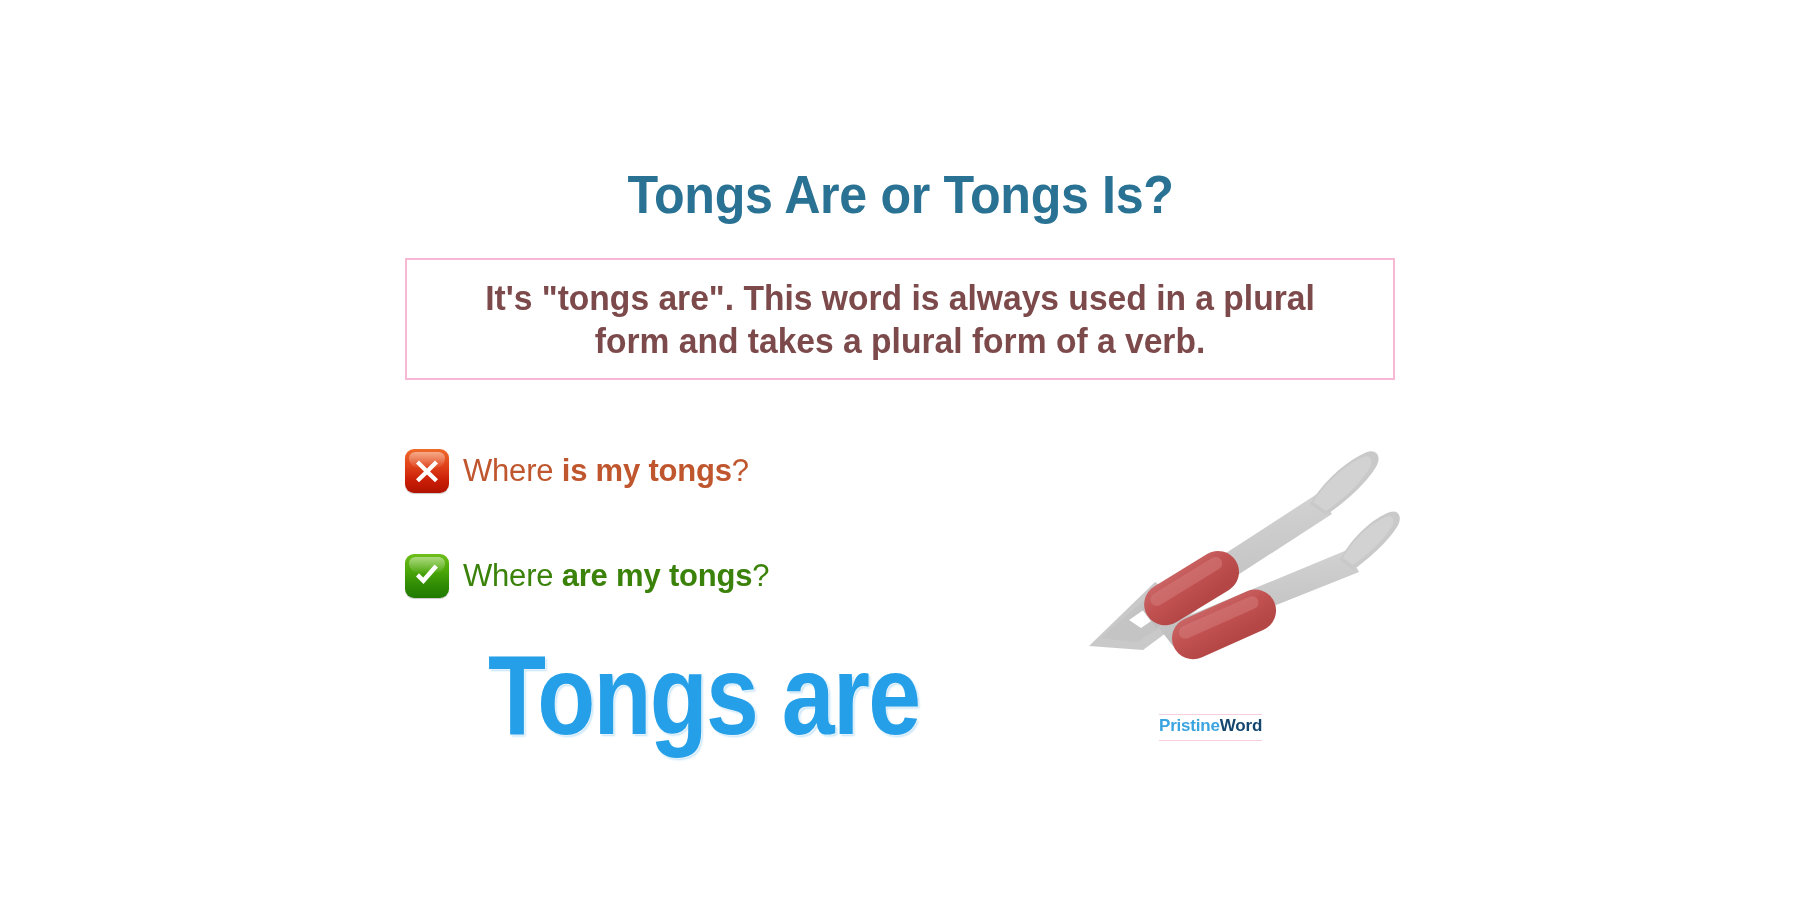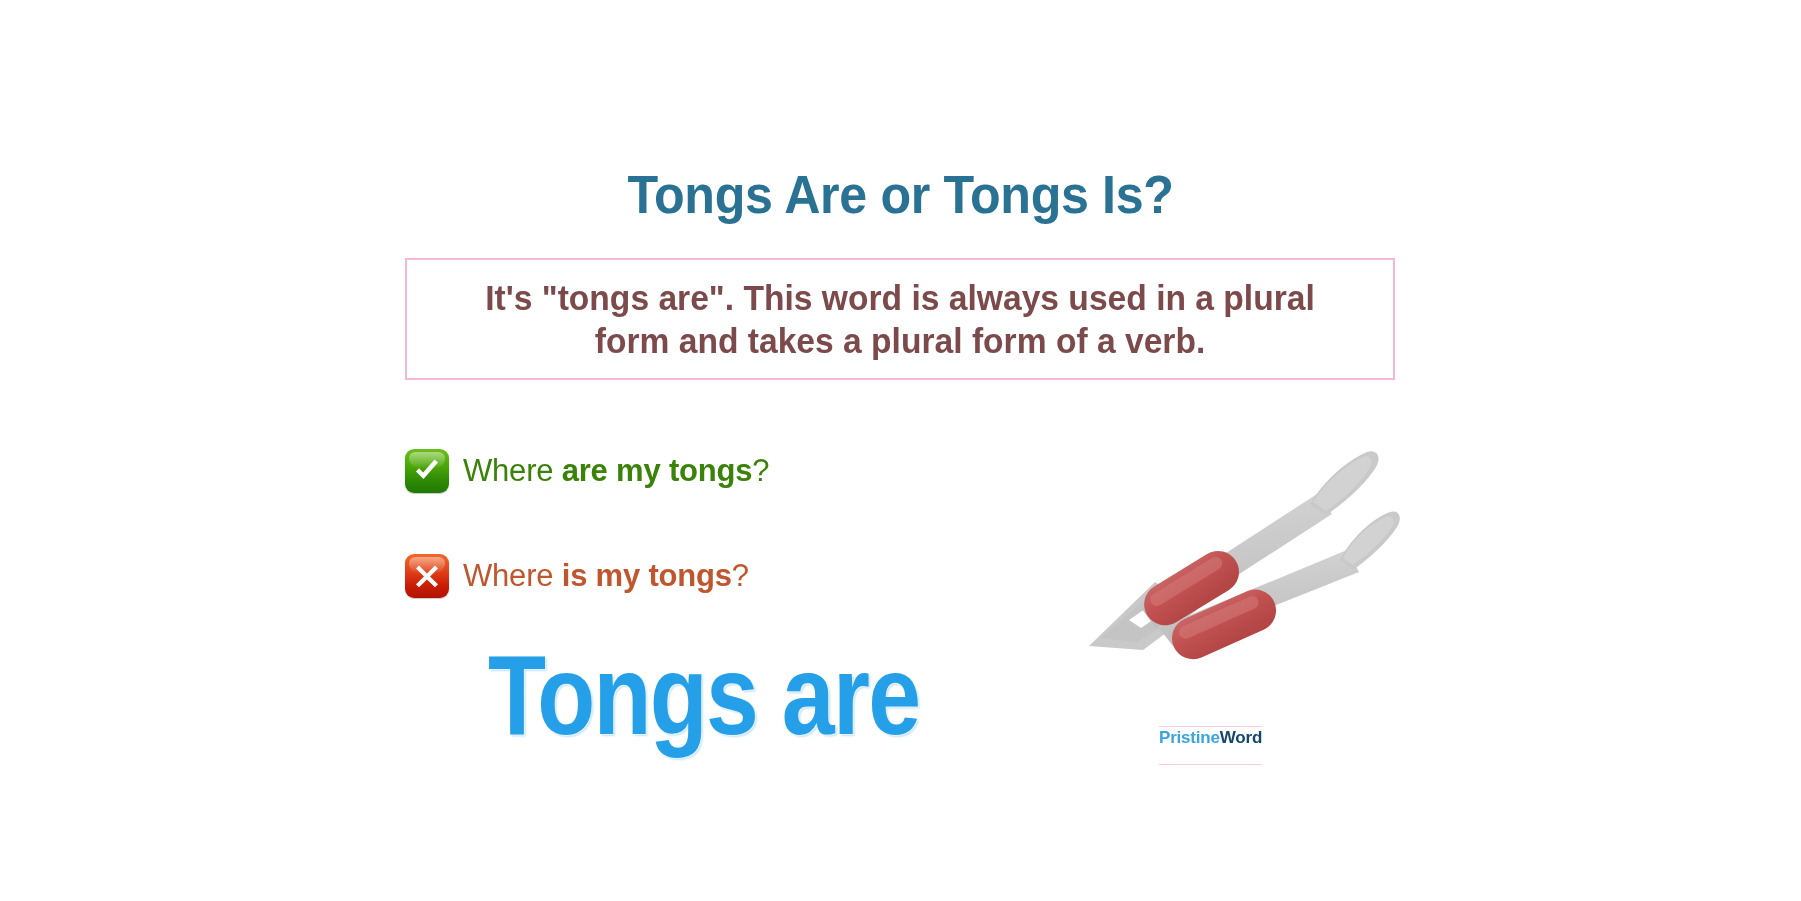--- a/index.html
+++ b/index.html
@@ -147,56 +147,55 @@
   
   .logo {
     position: absolute;
     left: 1159px;
     top: 714px;
     font-size: 17px;
     font-weight: bold;
     letter-spacing: -0.2px;
     border-top: 1px solid #f7cede;
     border-bottom: 1px solid #f7cede;
-    padding: 1px 0 16px 0;
-    white-space: nowrap;
-    margin-top: 12px;
+    padding: 1px 0 4px 0;
+    white-space: nowrap;
   }
   .logo .logo-a { color: #3aa4e0; }
   .logo .logo-b { color: #15466e; }
 </style>
 </head>
 <body>
 
 <div class="page">
 
   <h1 class="title">Tongs Are or Tongs Is?</h1>
 
   <div class="answer-box">
     <div class="answer-text">It's "tongs are". This word is always used in a plural form and takes a plural form of a verb.</div>
   </div>
 
   <div class="examples">
+
+    <div class="example-row example-wrong">
+      <span class="badge badge-cross">
+        <svg width="44" height="44" viewBox="0 0 44 44" aria-hidden="true">
+          <path d="M14 11.5 L22 19.5 L30 11.5 L33 14.5 L25 22.4 L33 30.3 L30 33.3 L22 25.4 L14 33.3 L11 30.3 L19 22.4 L11 14.5 Z" fill="#ffffff"></path>
+        </svg>
+      </span>
+      <span class="example-text"><span>Where </span><b>is my tongs</b><span>?</span></span>
+    </div>
 
     <div class="example-row example-correct">
       <span class="badge badge-check">
         <svg width="44" height="44" viewBox="0 0 44 44" aria-hidden="true">
           <path d="M11 22.5 L18.5 30 L33 13.5 L29.5 10.5 L18.2 23.4 L14 19.2 Z" fill="#ffffff"></path>
         </svg>
       </span>
       <span class="example-text"><span>Where </span><b>are my tongs</b><span>?</span></span>
-    </div>
-
-    <div class="example-row example-wrong">
-      <span class="badge badge-cross">
-        <svg width="44" height="44" viewBox="0 0 44 44" aria-hidden="true">
-          <path d="M14 11.5 L22 19.5 L30 11.5 L33 14.5 L25 22.4 L33 30.3 L30 33.3 L22 25.4 L14 33.3 L11 30.3 L19 22.4 L11 14.5 Z" fill="#ffffff"></path>
-        </svg>
-      </span>
-      <span class="example-text"><span>Where </span><b>is my tongs</b><span>?</span></span>
     </div>
 
   </div>
 
   <div class="display-word">Tongs are</div>
 
   <div class="illustration">
     <svg width="320" height="230" viewBox="0 0 320 230" aria-hidden="true">
       <defs>
         <linearGradient id="gripGrad" x1="0" y1="0" x2="0.25" y2="1">

